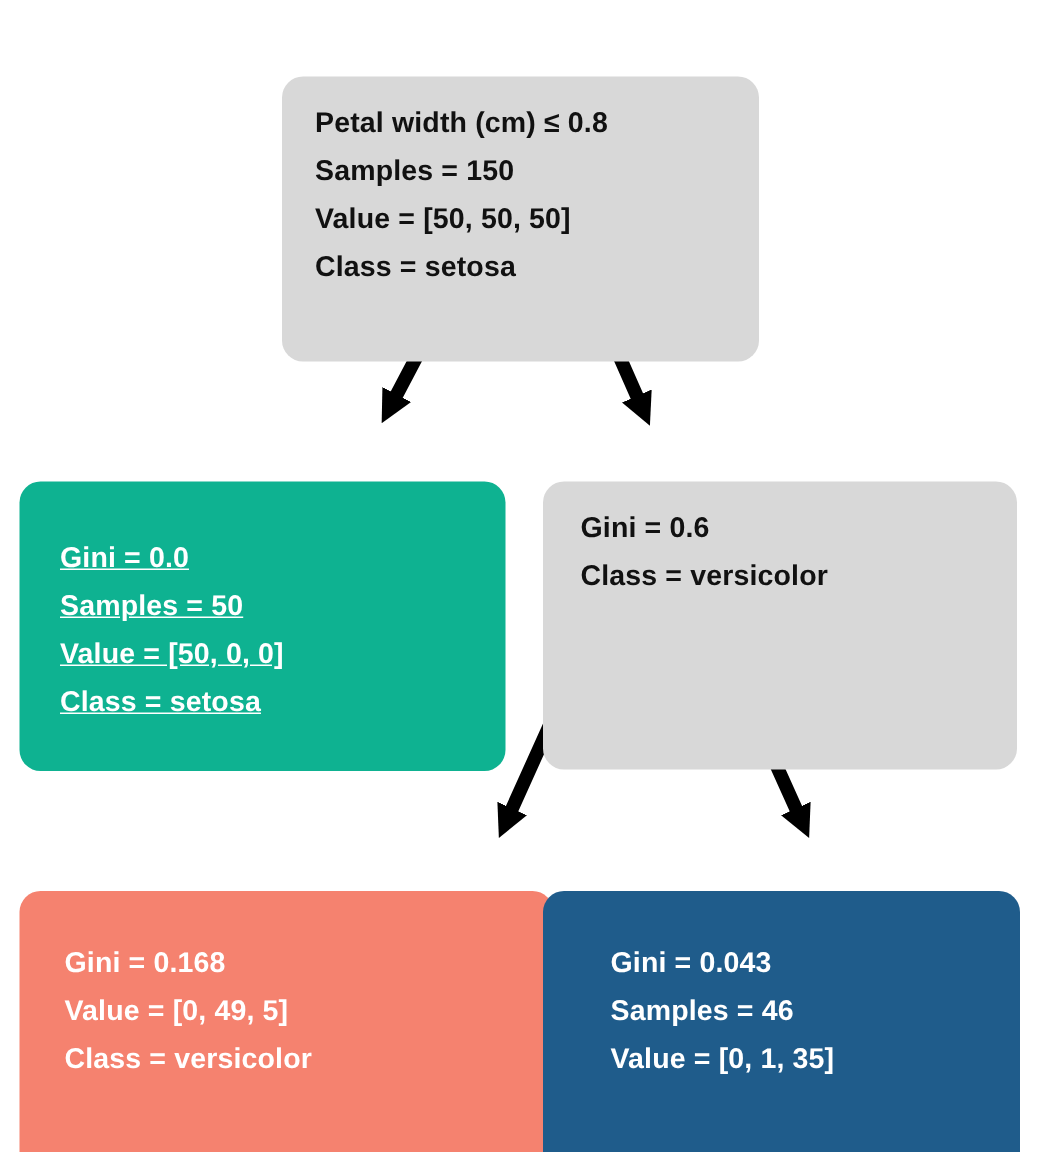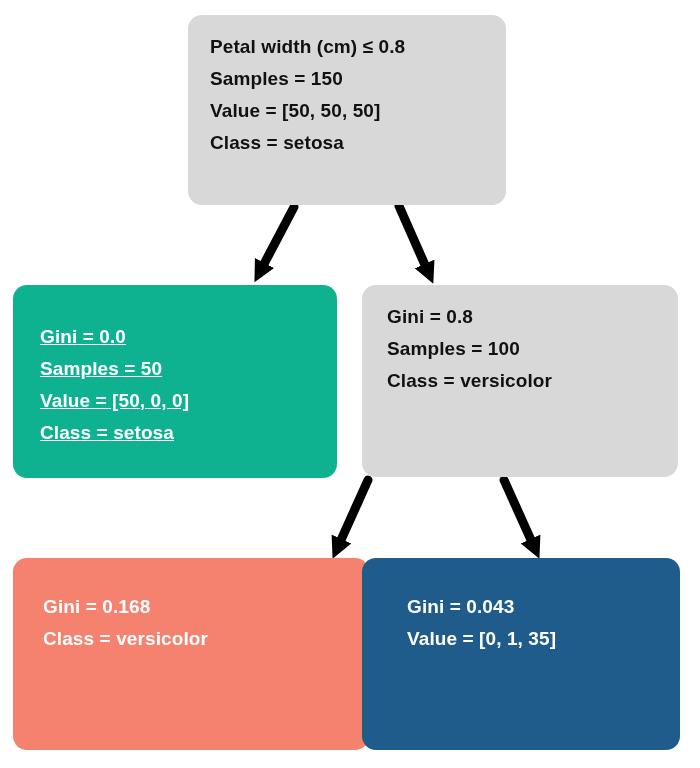--- a/index.html
+++ b/index.html
@@ -20,20 +20,21 @@
     pointer-events: none;
   }
   .edge { stroke: #000000; stroke-width: 9; stroke-linecap: round; }
   .edge-head { fill: #000000; }
   .node {
     position: absolute;
     border-radius: 14px;
     font-weight: 700;
     font-size: 19px;
     letter-spacing: 0.1px;
+    margin-top: 36px;
   }
   .ln { line-height: 32px; white-space: nowrap; }
   #node-root       { left: 188px; top: 15px;  width: 318px; height: 190px; padding: 16px 10px 0 22px; }
   #node-setosa     { left: 13px;  top: 285px; width: 324px; height: 193px; padding: 36px 10px 0 27px; }
   #node-split2     { left: 362px; top: 285px; width: 316px; height: 192px; padding: 16px 10px 0 25px; }
   #node-versicolor { left: 13px;  top: 558px; width: 356px; height: 192px; padding: 33px 10px 0 30px; }
   #node-virginica  { left: 362px; top: 558px; width: 318px; height: 192px; padding: 33px 10px 0 45px; }
 </style>
 </head>
 <body>
@@ -60,28 +61,29 @@
   </div>
 
   <div class="node" id="node-setosa" style="background: rgb(14, 178, 145); color: rgb(255, 255, 255); text-decoration: underline;">
     <div class="ln">Gini = 0.0</div>
     <div class="ln">Samples = 50</div>
     <div class="ln">Value = [50, 0, 0]</div>
     <div class="ln">Class = setosa</div>
   </div>
 
   <div class="node" id="node-split2" style="background: rgb(216, 216, 216); color: rgb(17, 17, 17);">
-    <div class="ln">Gini = 0.8</div>
-    <div class="ln">Samples = 100</div>
+    <div class="ln">Gini = 0.6</div>
     <div class="ln">Class = versicolor</div>
   </div>
 
   <div class="node" id="node-versicolor" style="background: rgb(245, 130, 111); color: rgb(255, 255, 255);">
     <div class="ln">Gini = 0.168</div>
+    <div class="ln">Value = [0, 49, 5]</div>
     <div class="ln">Class = versicolor</div>
   </div>
 
   <div class="node" id="node-virginica" style="background: rgb(31, 92, 139); color: rgb(255, 255, 255);">
     <div class="ln">Gini = 0.043</div>
+    <div class="ln">Samples = 46</div>
     <div class="ln">Value = [0, 1, 35]</div>
   </div>
 
 </div>
 
 </body></html>

